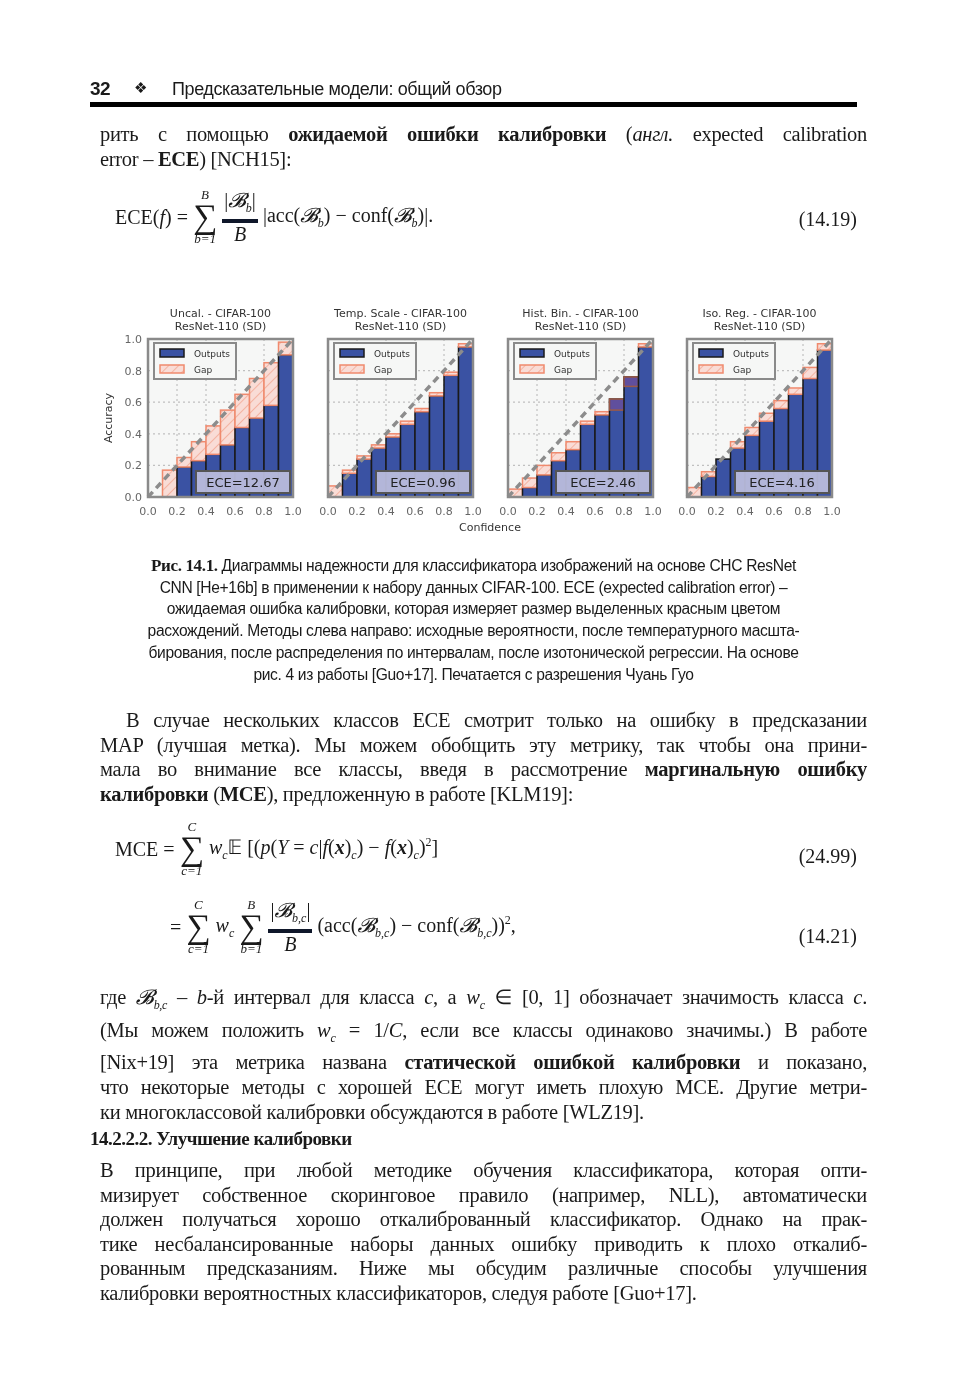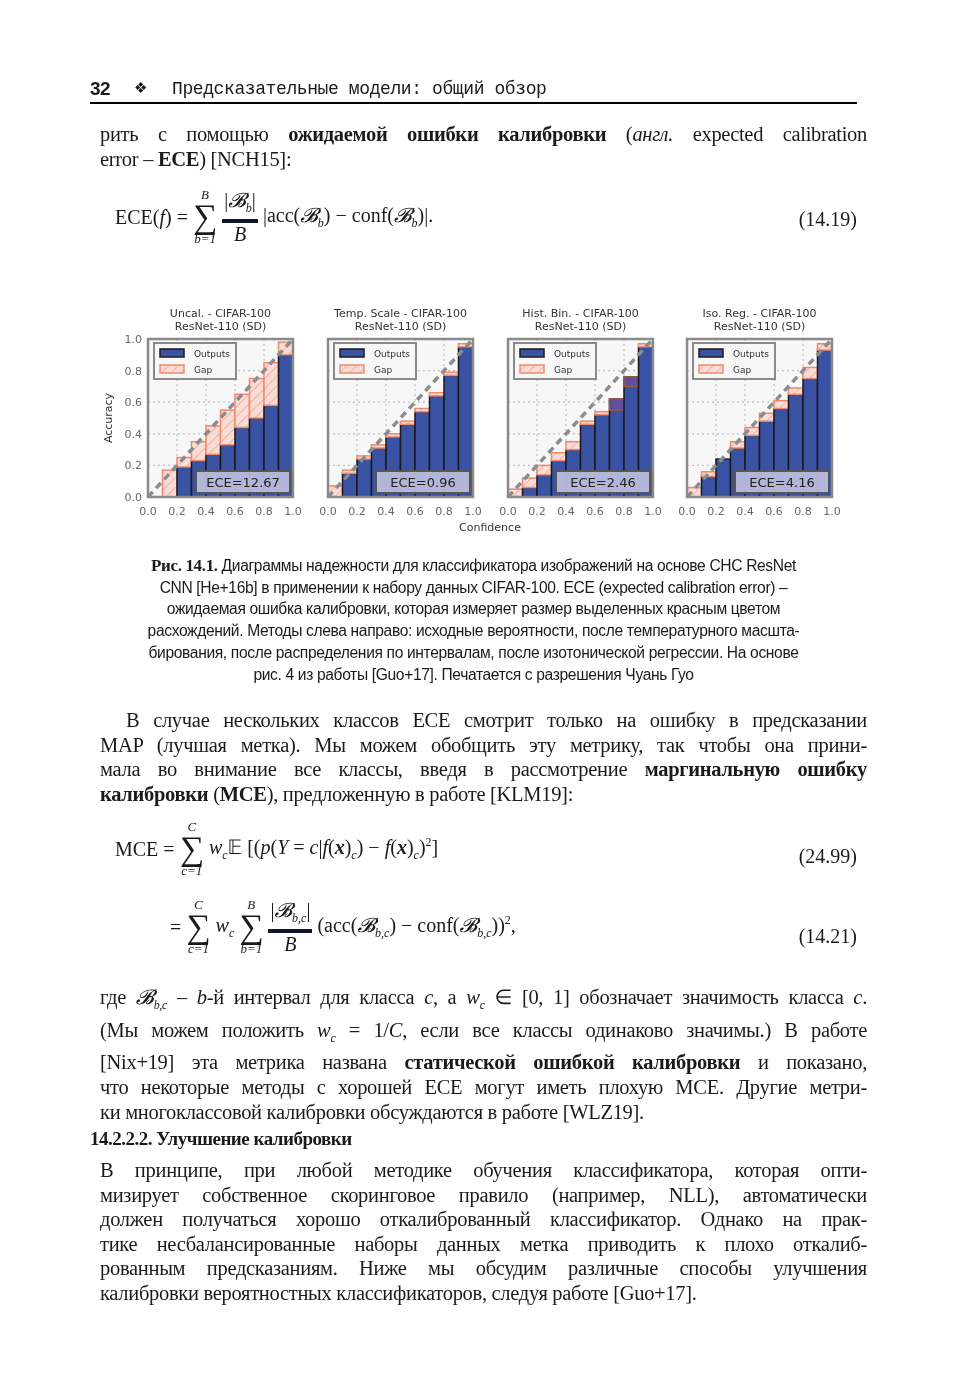--- a/index.html
+++ b/index.html
@@ -1,20 +1,20 @@
 <!DOCTYPE html>
 <html><head>
 <meta charset="utf-8">
 <style>
   html, body { margin:0; padding:0; background:#ffffff; }
   body { width:974px; height:1388px; position:relative; overflow:hidden; color:#1a1a1a; }
-  #header { position:absolute; left:90px; top:76px; width:767px; height:26px; border-bottom:2px solid #000000; }
+  #header { position:absolute; left:90px; top:76px; width:767px; height:26px; border-bottom:5px solid #000000; }
   #header .pg { position:absolute; left:0; top:2px; font-family:"Liberation Sans", sans-serif; font-size:19px; font-weight:bold; letter-spacing:-0.5px; }
   #header .orn { position:absolute; left:44px; top:3px; font-size:15px; font-family:"DejaVu Sans", sans-serif; }
-  #header .title { position:absolute; left:82px; top:3px; font-family:Liberation Mono, monospace; font-size:18px; letter-spacing:-0.4px; }
+  #header .title { position:absolute; left:82px; top:3px; font-family:Liberation Sans, sans-serif; font-size:18px; letter-spacing:-0.4px; }
   .para { position:absolute; left:100px; width:767px; font-family:Liberation Serif, serif; font-size:20.5px; line-height:24.6px; text-align:justify; letter-spacing:-0.3px; }
   .para .ln { display:block; text-align:justify; text-align-last:justify; white-space:nowrap; }
   .para .ln.last { text-align-last:left; }
   .eq { position:absolute; font-family:"Liberation Serif", serif; font-size:20px; }
   .eqnum { position:absolute; right:117px; font-family:Liberation Serif, serif; font-size:20px; }
   #caption { position:absolute; left:90px; top:555px; width:767px; font-family:"Liberation Sans", sans-serif; font-size:15.6px; line-height:21.7px; text-align:center; letter-spacing:-0.35px; }
   #caption b { font-weight:bold; }
   #sect { position:absolute; left:90px; top:1128px; font-family:Liberation Serif, serif; font-weight:bold; font-size:19px; letter-spacing:-0.5px; }
   #figure { position:absolute; left:95px; top:300px; width:780px; height:240px; }
   .frac { display:inline-block; vertical-align:middle; text-align:center; }
@@ -321,16 +321,16 @@
     <span class="ln">что некоторые методы с хорошей ECE могут иметь плохую MCE. Другие метри-</span>
     <span class="ln last">ки многоклассовой калибровки обсуждаются в работе [WLZ19].</span>
   </div>
 
 <div id="sect">14.2.2.2. Улучшение калибровки</div>
 
 <div class="para" id="para4" style="top:1158px;">
     <span class="ln">В принципе, при любой методике обучения классификатора, которая опти-</span>
     <span class="ln">мизирует собственное скоринговое правило (например, NLL), автоматически</span>
     <span class="ln">должен получаться хорошо откалиброванный классификатор. Однако на прак-</span>
-    <span class="ln">тике несбалансированные наборы данных метка приводить к плохо откалиб-</span>
+    <span class="ln">тике несбалансированные наборы данных ошибку приводить к плохо откалиб-</span>
     <span class="ln">рованным предсказаниям. Ниже мы обсудим различные способы улучшения</span>
     <span class="ln last">калибровки вероятностных классификаторов, следуя работе [Guo+17].</span>
   </div>
 
 </body></html>

